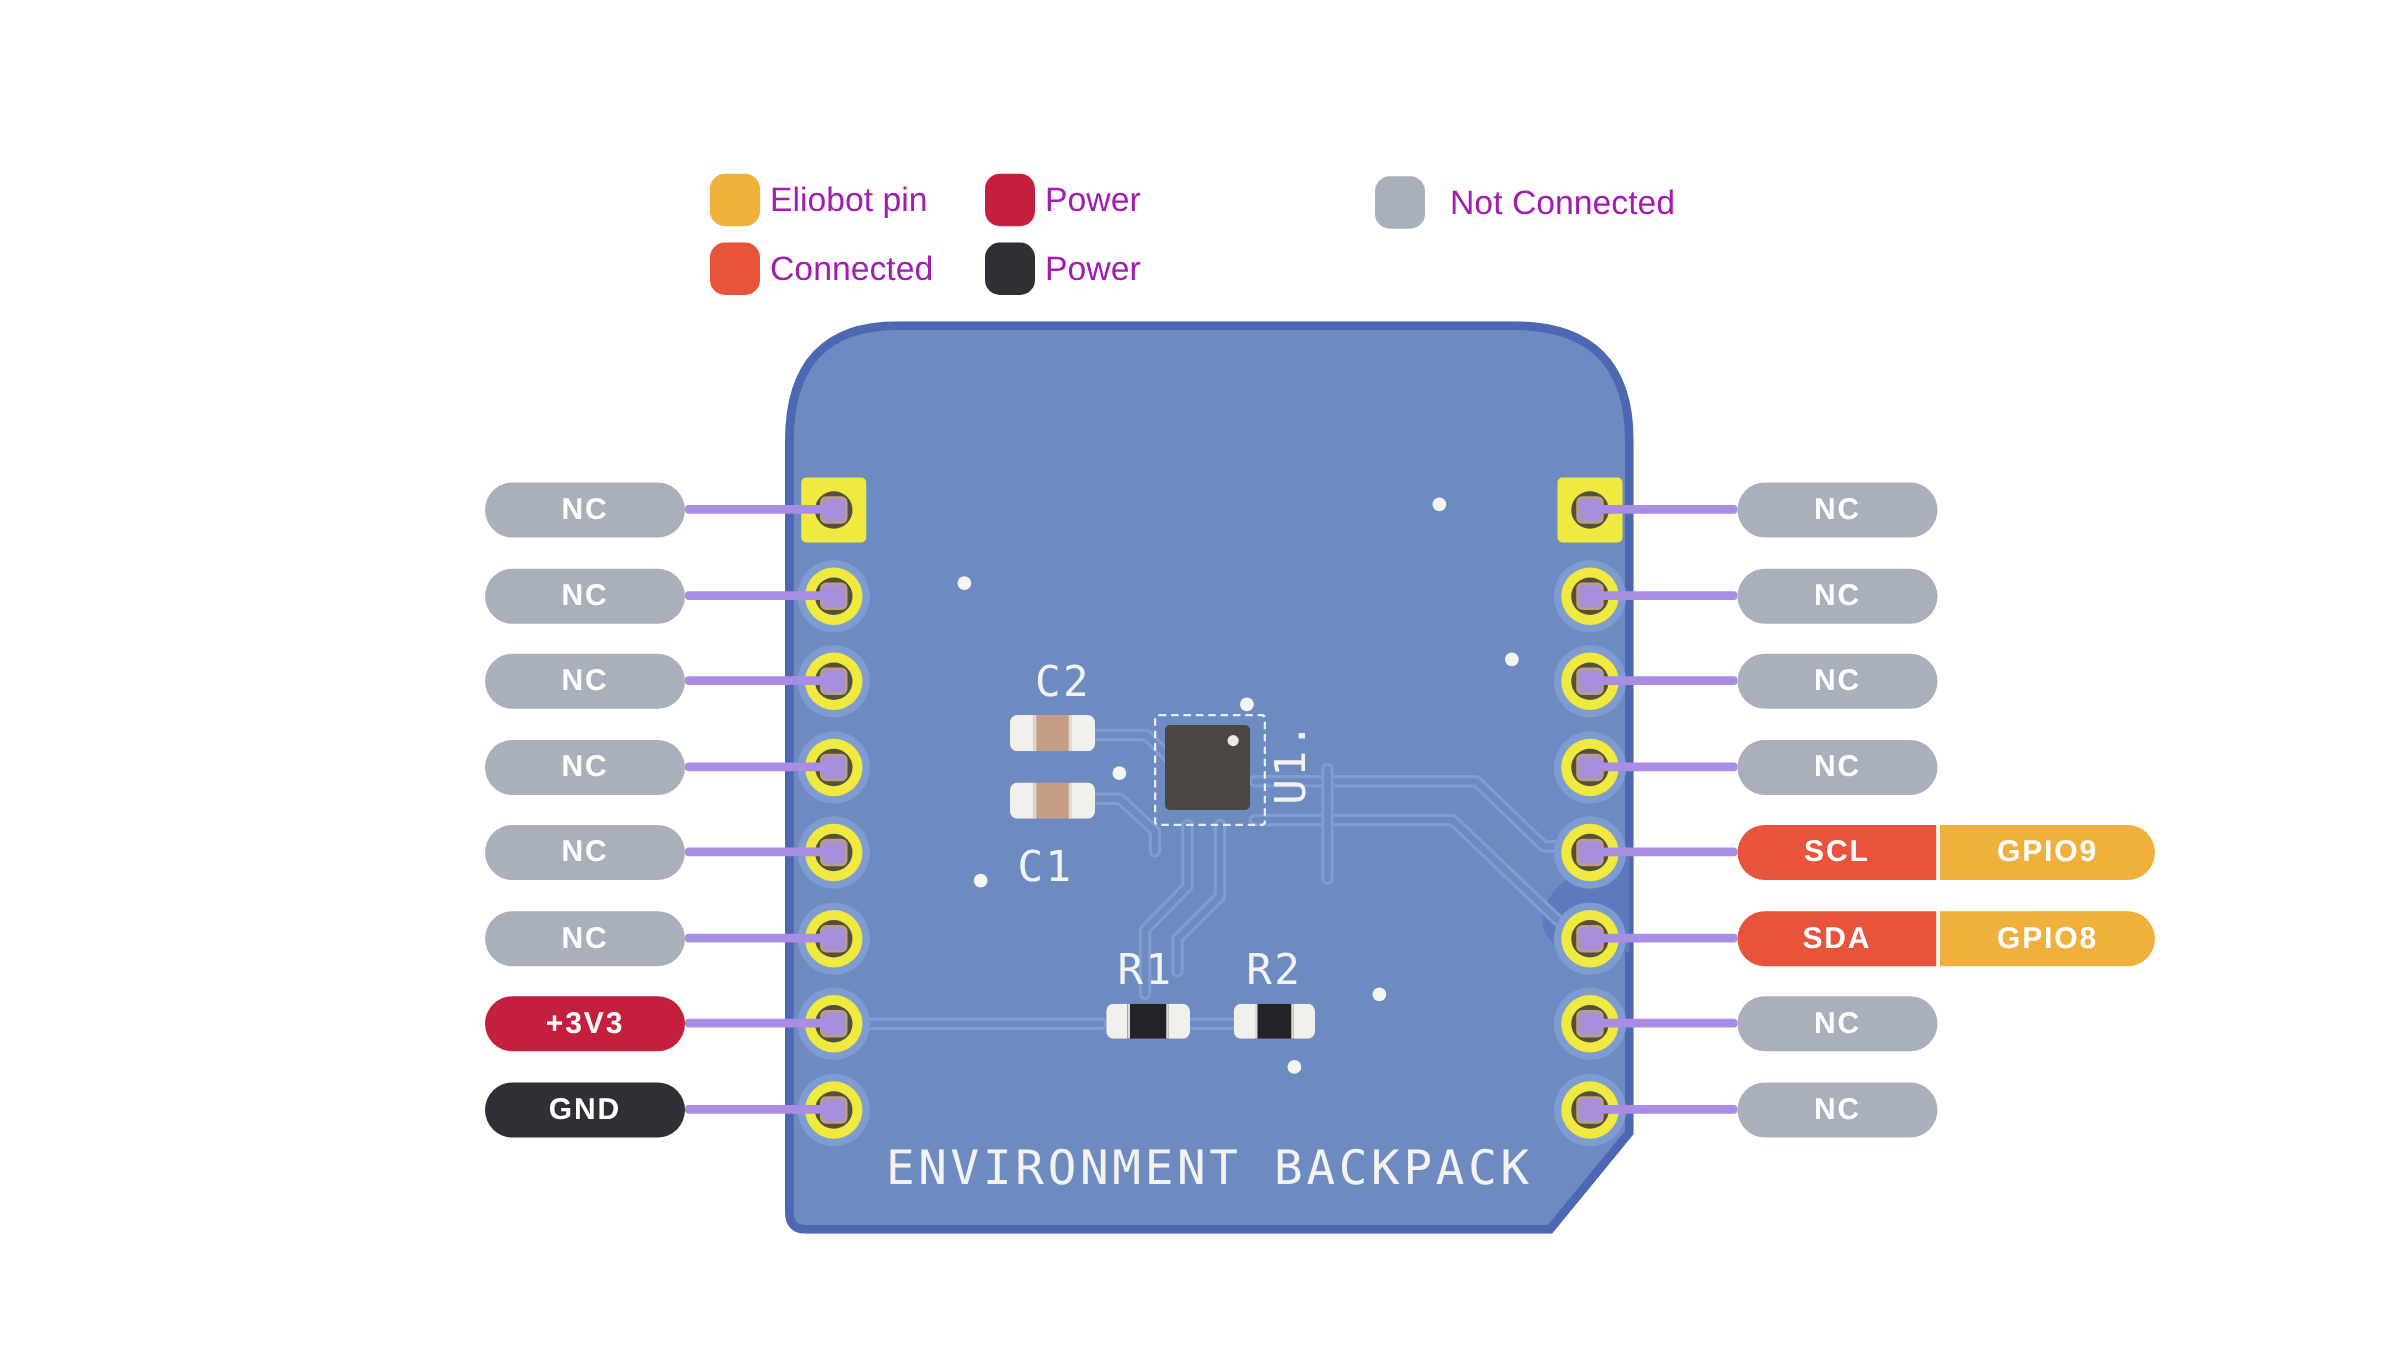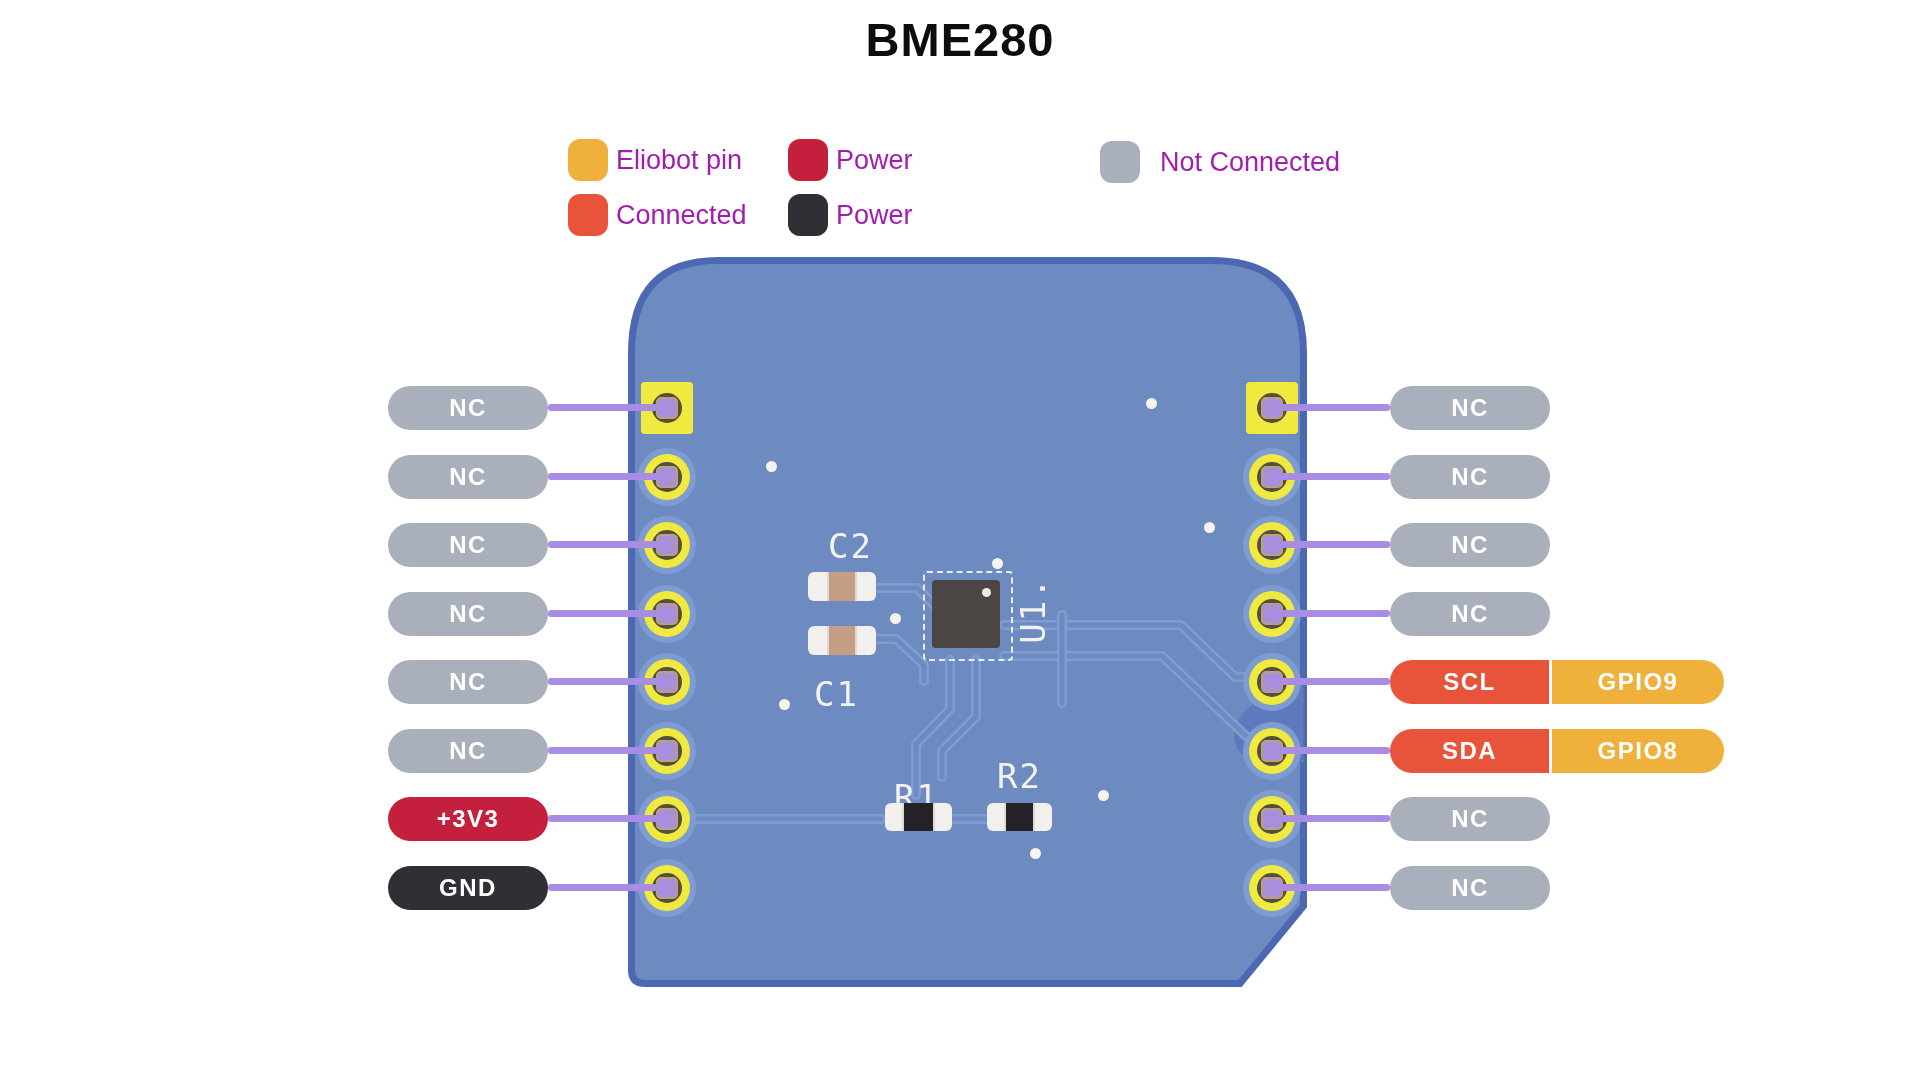--- a/index.html
+++ b/index.html
@@ -48,21 +48,20 @@
   .pad-square{position:absolute;width:52px;height:52px;border-radius:4px;background:#f0e93f;}
   .pad-hole{position:absolute;width:30px;height:30px;border-radius:50%;background:#53503e;}
   .pad-core{position:absolute;width:22px;height:22px;border-radius:5px;background:#a78fd9;
             border:2px solid #bc9f7f;box-sizing:border-box;}
 </style>
 </head>
 <body>
 
 <div id="stage">
 
-  <div id="title" class="abs">BME280</div>
 
   <div>
     <div class="abs legend-swatch" style="left: 568px; top: 139px; background-color: rgb(240, 176, 60);"></div>
     <div class="abs legend-label" style="left:616px;top:139px;">Eliobot pin</div>
 
     <div class="abs legend-swatch" style="left: 568px; top: 194px; background-color: rgb(232, 83, 59);"></div>
     <div class="abs legend-label" style="left:616px;top:194px;">Connected</div>
 
     <div class="abs legend-swatch" style="left: 788px; top: 139px; background-color: rgb(196, 32, 62);"></div>
     <div class="abs legend-label" style="left:836px;top:139px;">Power</div>
@@ -121,33 +120,34 @@
         <div class="end"></div>
     </div>
     <div class="silk ref" style="left:186px;top:420px;">C1</div>
 
     <div id="chip-bracket"></div>
     <div id="chip">
         <div class="dot"></div>
       </div>
     <div class="silk ref" style="left:371px;top:336px;transform:rotate(-90deg);">U1.</div>
 
-    <div class="silk ref" style="left:266px;top:502px;margin-top:21px;">R1</div>
+    <div class="silk ref" style="left:266px;top:502px;">R1</div>
     <div class="silk ref" style="left:369px;top:502px;">R2</div>
     <div class="res" style="left:257px;top:546px;">
       <div class="end"></div>
         <div class="mid"></div>
         <div class="end"></div>
     </div>
     <div class="res" style="left:359px;top:546px;width:65px;">
       <div class="end"></div>
         <div class="mid"></div>
         <div class="end"></div>
     </div>
 
+    <div id="board-name" class="silk">ENVIRONMENT BACKPACK</div>
   </div>
 
   <div id="pins-layer">
       <div class="pad-square" style="left: 641px; top: 382px;"></div>
       <div class="pad-hole" style="left: 652px; top: 393px;"></div>
       <div class="pad-core" style="left: 656px; top: 397px;"></div>
       <div class="wire" style="left: 548px; top: 404px; width: 119px;"></div>
       <div class="pill" style="left: 388px; top: 386px; width: 160px; background: rgb(169, 176, 188);">NC</div>
       <div class="pad-halo" style="left: 638px; top: 448px;"></div>
       <div class="pad-round" style="left: 644px; top: 454px;"></div>

